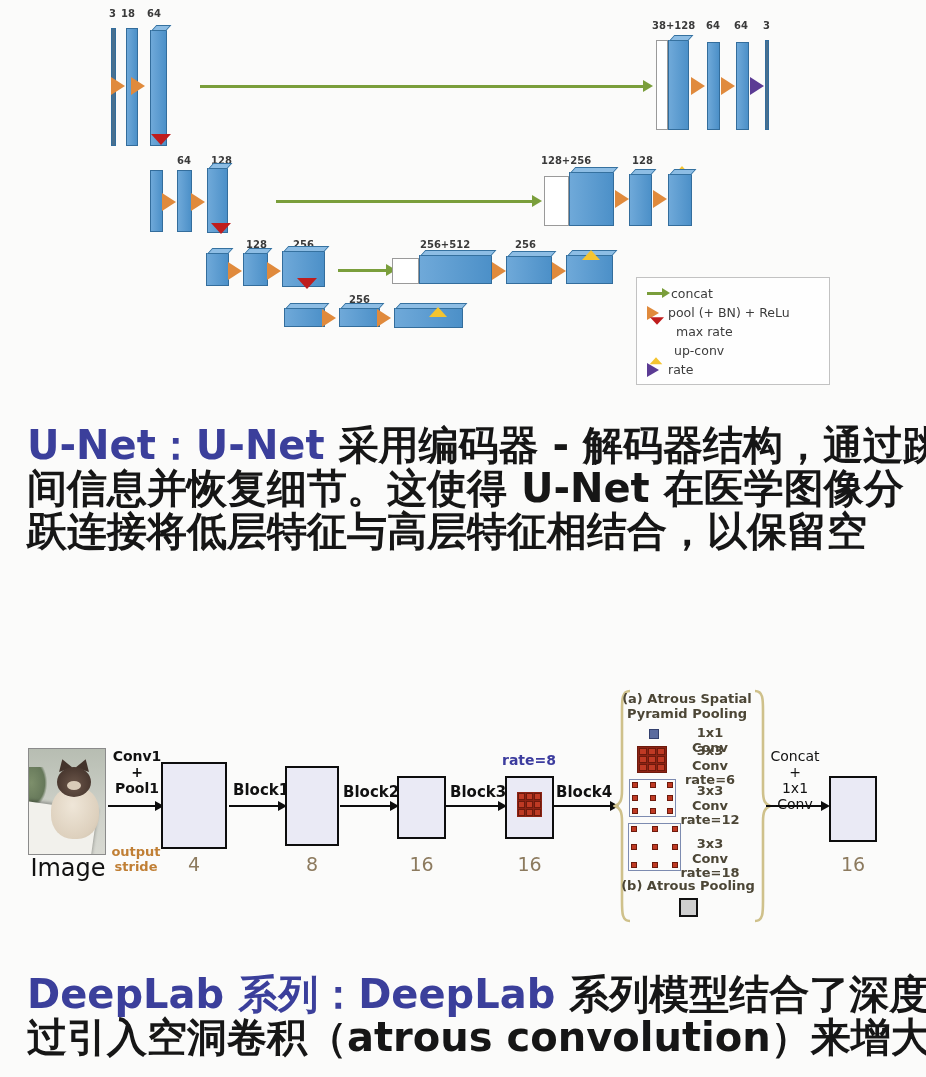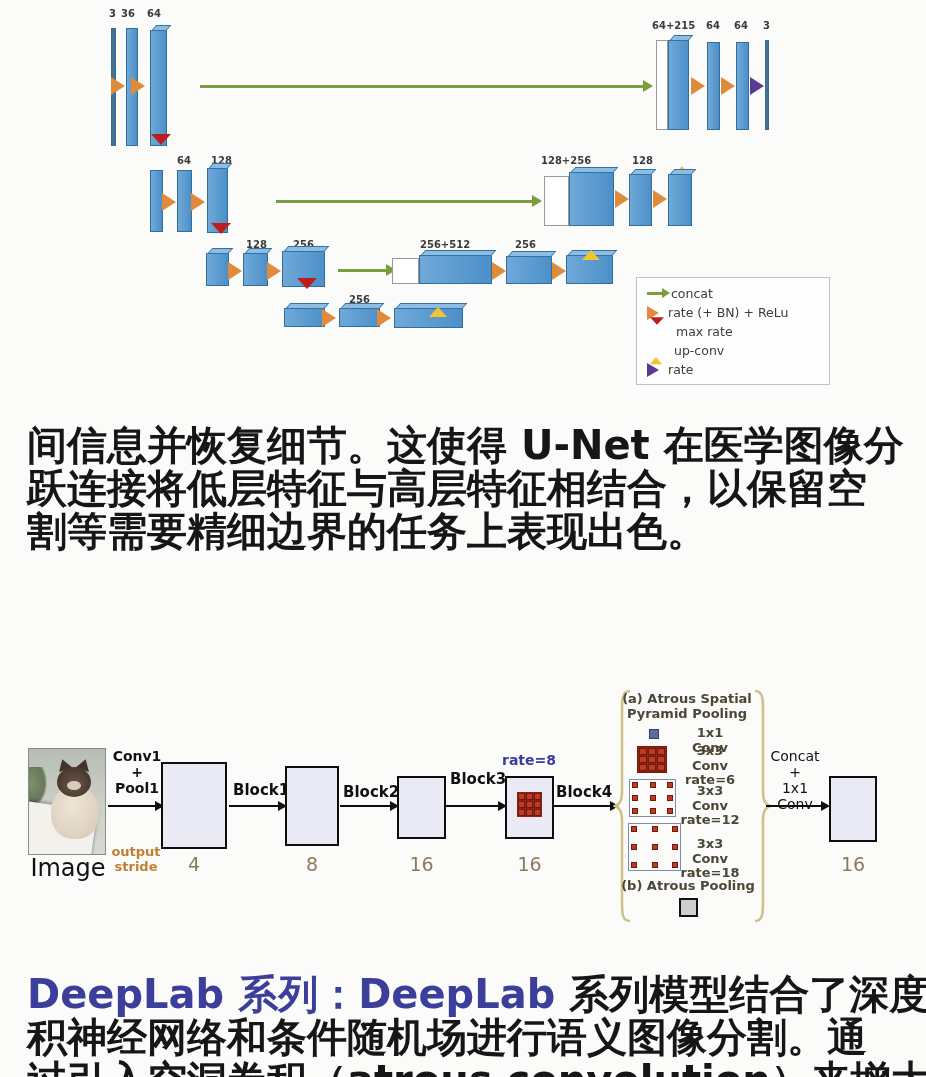--- a/index.html
+++ b/index.html
@@ -92,30 +92,30 @@
        background:#d9cbb8;}
 </style>
 </head>
 <body>
 
 <div class="page">
 
   <div class="abs" style="left:0;top:0;width:926px;height:400px;">
 
     <span class="lbl" style="left:109px;top:8px;">3</span>
-    <span class="lbl" style="left:121px;top:8px;">36</span>
+    <span class="lbl" style="left:121px;top:8px;">18</span>
     <span class="lbl" style="left:147px;top:8px;">64</span>
     <div class="bar dark" style="left:111px;top:28px;width:5px;height:118px;"></div>
     <div class="bar" style="left:126px;top:28px;width:12px;height:118px;"></div>
     <div class="bar flap" style="left:150px;top:30px;width:17px;height:116px;"></div>
     <div class="ot" style="left:111px;top:77px;"></div>
     <div class="ot" style="left:131px;top:77px;"></div>
     <div class="ga" style="left:200px;top:85px;width:443px;"></div>
 
-    <span class="lbl" style="left:652px;top:20px;">64+215</span>
+    <span class="lbl" style="left:652px;top:20px;">38+128</span>
     <span class="lbl" style="left:706px;top:20px;">64</span>
     <span class="lbl" style="left:734px;top:20px;">64</span>
     <span class="lbl" style="left:763px;top:20px;">3</span>
     <div class="bar white" style="left:656px;top:40px;width:12px;height:90px;"></div>
     <div class="bar flap" style="left:668px;top:40px;width:21px;height:90px;"></div>
     <div class="ot" style="left:691px;top:77px;"></div>
     <div class="bar" style="left:707px;top:42px;width:13px;height:88px;"></div>
     <div class="ot" style="left:721px;top:77px;"></div>
     <div class="bar" style="left:736px;top:42px;width:13px;height:88px;"></div>
     <div class="pt" style="left:750px;top:77px;"></div>
@@ -170,41 +170,43 @@
     <div class="bar flap" style="left:394px;top:308px;width:69px;height:20px;"></div>
     <div class="abs" style="left:429px;top:288px;"><span class="ya"><span class="head"></span><span class="stem"></span></span></div>
 
     <div class="legend">
       <div class="lg-row">
         <span class="lg-ga"></span>
         <span class="txt">concat</span>
       </div>
       <div class="lg-row">
         <span class="lg-ot"></span>
-        <span class="txt">rate (+ BN) + ReLu</span>
+        <span class="txt">pool (+ BN) + ReLu</span>
       </div>
       <div class="lg-row">
         <span class="ra sc75"><span class="stem"></span><span class="head"></span></span>
         <span class="txt">max rate</span>
       </div>
       <div class="lg-row">
         <span class="ya sc75"><span class="head"></span><span class="stem"></span></span>
         <span class="txt">up-conv</span>
       </div>
       <div class="lg-row">
         <span class="lg-pt"></span>
         <span class="txt">rate</span>
       </div>
     </div>
   </div>
 
   <div class="para" style="top:424px;">
+    <div class="line">
+      <span class="blue">U-Net：U-Net</span><span> 采用编码器 - 解码器结构，通过跳</span>
+    </div>
     <div class="line">间信息并恢复细节。这使得 U-Net 在医学图像分</div>
     <div class="line">跃连接将低层特征与高层特征相结合，以保留空</div>
-    <div class="line">割等需要精细边界的任务上表现出色。</div>
   </div>
 
   <div class="abs" style="left:0;top:680px;width:926px;height:250px;">
 
     <div class="cat" style="top:68px;">
       <div class="plant"></div>
       <div class="ledge"></div>
       <div class="body"></div>
       <div class="ear-l"></div>
       <div class="ear-r"></div>
@@ -228,21 +230,21 @@
 
     <div class="dbox" style="left:285px;top:86px;width:54px;height:80px;"></div>
     <div class="stride" style="left:285px;top:173px;width:54px;">8</div>
 
     <div class="blk" style="left:343px;top:103px;">Block2</div>
     <div class="barrow" style="left:340px;top:125px;width:51px;"></div>
 
     <div class="dbox" style="left:397px;top:96px;width:49px;height:63px;"></div>
     <div class="stride" style="left:397px;top:173px;width:49px;">16</div>
 
-    <div class="blk" style="left:450px;top:90px;">Block3</div>
+    <div class="blk" style="left:450px;top:103px;">Block3</div>
     <div class="barrow" style="left:446px;top:125px;width:53px;"></div>
 
     <div class="abs" style="left:499px;top:72px;width:60px;text-align:center;font-weight:bold;font-size:14px;color:#3c3c9e;">rate=8</div>
     <div class="dbox" style="left:505px;top:96px;width:49px;height:63px;"></div>
     <div class="grid9" style="left:517px;top:112px;gap:1px;background:#8c2314;padding:1px;">
       <span class="cell" style="width:7px;height:7px;"></span>
         <span class="cell" style="width:7px;height:7px;"></span>
         <span class="cell" style="width:7px;height:7px;"></span>
       <span class="cell" style="width:7px;height:7px;"></span>
         <span class="cell" style="width:7px;height:7px;"></span>
@@ -319,17 +321,16 @@
 1x1 Conv</div>
     <div class="barrow" style="left:766px;top:125px;width:56px;"></div>
     <div class="dbox" style="left:829px;top:96px;width:48px;height:66px;"></div>
     <div class="stride" style="left:829px;top:173px;width:48px;">16</div>
   </div>
 
   <div class="para" style="top:973px;">
     <div class="line">
       <span class="blue">DeepLab 系列：DeepLab</span><span> 系列模型结合了深度卷</span>
     </div>
-    <div class="line">积神经网络和条件随机场进行语义图像分割。通</div>
     <div class="line">过引入空洞卷积（atrous convolution）来增大感</div>
   </div>
 
 </div>
 
 </body></html>

